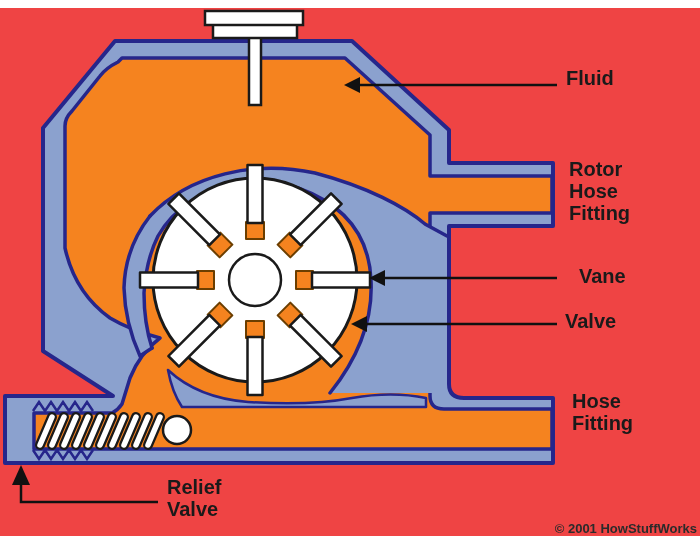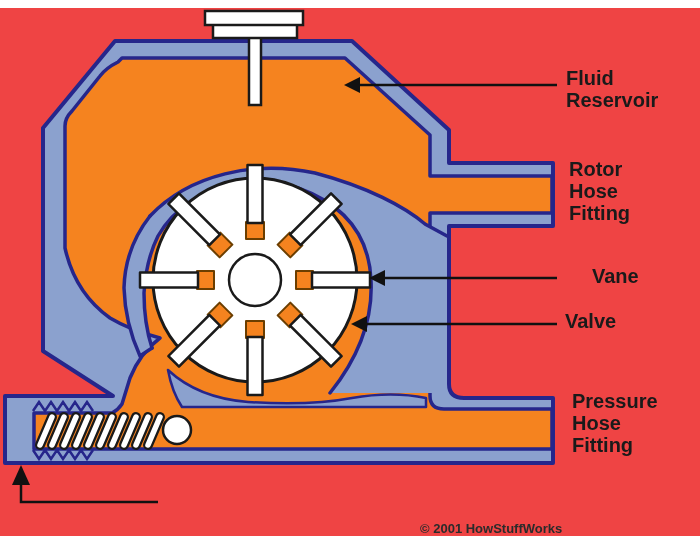--- a/index.html
+++ b/index.html
@@ -4,25 +4,25 @@
 <style>
   html,body{margin:0;padding:0;background:#fff;}
   #stage{position:relative;width:700px;height:536px;background:#ef4444;overflow:hidden;
          font-family:"Liberation Sans", sans-serif;margin-top:8px;}
   #diagram-svg{position:absolute;left:0;top:0;}
   .lbl{position:absolute;color:#1a1a1a;font-size:20px;line-height:22px;font-weight:bold;
        white-space:nowrap;}
   .lbl div{pointer-events:none;}
   #lbl-fluid{left:566px;top:59px;}
   #lbl-return{left:569px;top:150px;}
-  #lbl-vane{left:592px;top:257px;}
+  #lbl-vane{left:579px;top:257px;}
   #lbl-rotor{left:565px;top:302px;}
   #lbl-pressure{left:572px;top:382px;}
   #lbl-relief{left:167px;top:468px;}
-  #copyright{position:absolute;left:420px;top:513px;width:277px;
+  #copyright{position:absolute;left:420px;top:513px;width:277px;text-align:right;
              color:#2b2b2b;font-size:13px;font-weight:bold;}
 </style>
 </head>
 <body>
 
 <div id="stage">
 
 <svg id="diagram-svg" width="700" height="536" viewBox="0 0 700 536">
 
   <path d="M115,33 L352,33 L449,122 L449,155 L553,155 L553,218 L449,218
@@ -132,38 +132,40 @@
     <polygon points="369,270 385,262 385,278" stroke="none"></polygon>
     <line x1="557" y1="316" x2="365" y2="316"></line>
     <polygon points="351,316 367,308 367,324" stroke="none"></polygon>
     <path d="M158,494 L21,494 L21,474" fill="none"></path>
     <polygon points="21,457 12,477 30,477" stroke="none"></polygon>
   </g>
 </svg>
 
   <div class="lbl" id="lbl-fluid">
     <div>Fluid</div>
-    <div>Reservoir</div>
   </div>
 
   <div class="lbl" id="lbl-return">
     <div>Rotor</div>
     <div>Hose</div>
     <div>Fitting</div>
   </div>
 
   <div class="lbl" id="lbl-vane">
     <div>Vane</div>
   </div>
 
   <div class="lbl" id="lbl-rotor">
     <div>Valve</div>
   </div>
 
   <div class="lbl" id="lbl-pressure">
-    <div>Pressure</div>
     <div>Hose</div>
     <div>Fitting</div>
   </div>
 
+  <div class="lbl" id="lbl-relief">
+    <div>Relief</div>
+    <div>Valve</div>
+  </div>
 
   <div id="copyright">© 2001 HowStuffWorks</div>
 </div>
 
 </body></html>

